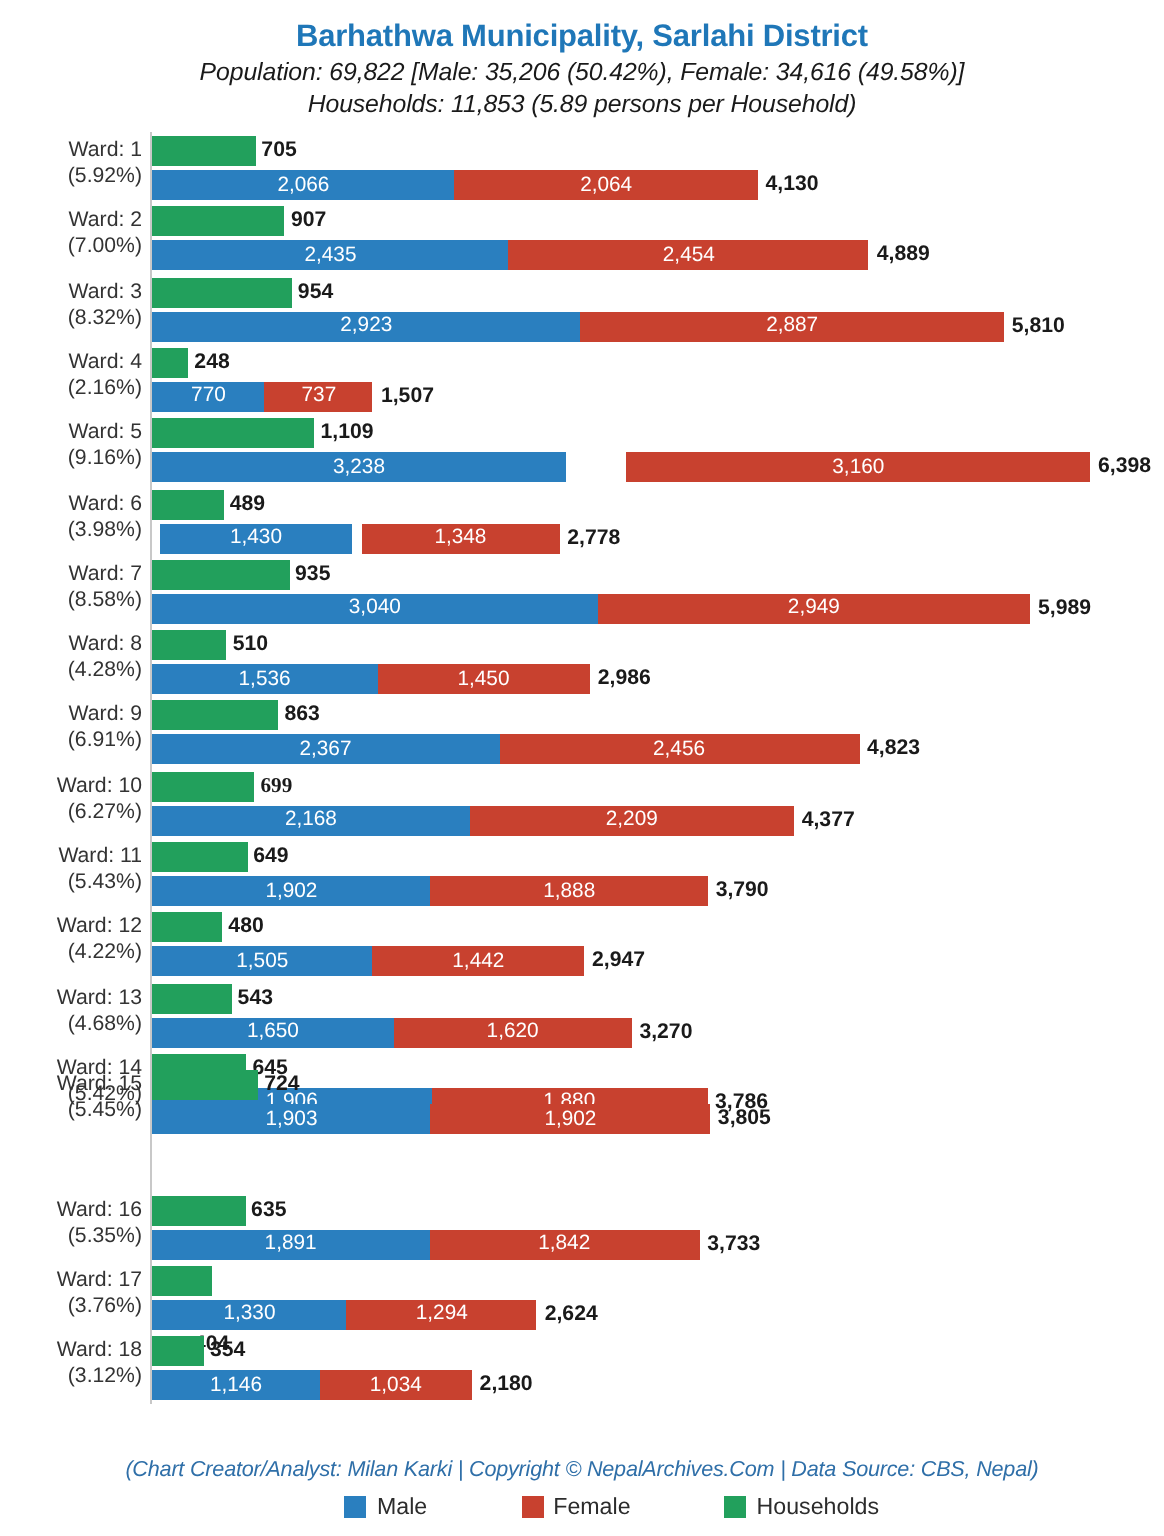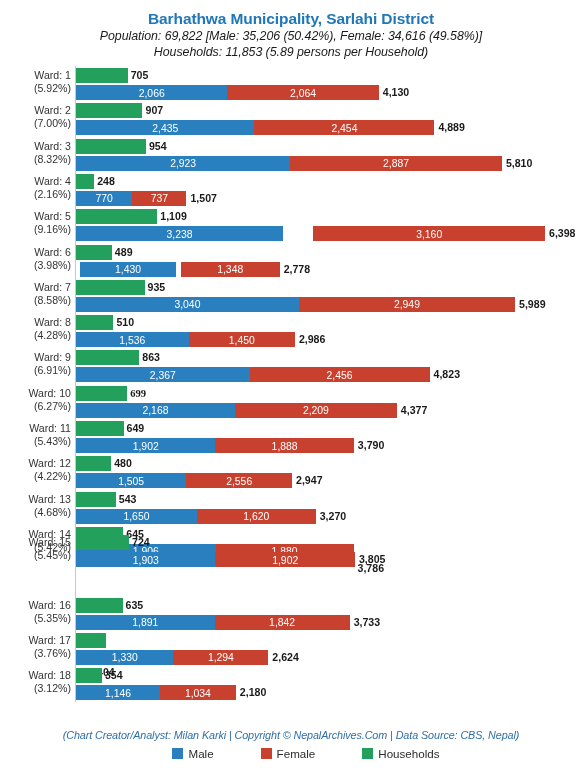--- a/index.html
+++ b/index.html
@@ -372,21 +372,21 @@
           <span class="lbl-ward">Ward: 12</span>
           <span class="lbl-pct">(4.22%)</span>
         </div>
         <div class="bars">
           <div class="bar bar-hh" style="left: 0px; width: 35.186px;"></div>
           <div class="outside-val hh-outside" style="left: 38.186px;">480</div>
           <div class="bar bar-male" style="left: 0px; width: 110.323px;">
             <span class="bar-val centered">1,505</span>
           </div>
           <div class="bar bar-female" style="left: 110.323px; width: 105.705px;">
-            <span class="bar-val centered">2,556</span>
+            <span class="bar-val centered">1,442</span>
           </div>
           <div class="outside-val total-outside" style="left: 220.027px;">2,947</div>
         </div>
       </div>
       <div class="row" style="top: 425.6px;">
         <div class="row-label">
           <span class="lbl-ward">Ward: 13</span>
           <span class="lbl-pct">(4.68%)</span>
         </div>
         <div class="bars">
@@ -408,21 +408,21 @@
         </div>
         <div class="bars">
           <div class="bar bar-hh" style="left: 0px; width: 47.2812px;"></div>
           <div class="outside-val hh-outside" style="left: 50.2812px;">645</div>
           <div class="bar bar-male" style="left: 0px; width: 139.718px;">
             <span class="bar-val centered">1,906</span>
           </div>
           <div class="bar bar-female" style="left: 139.718px; width: 137.812px;">
             <span class="bar-val centered">1,880</span>
           </div>
-          <div class="outside-val total-outside" style="left: 281.53px; margin-top: 17px;">3,786</div>
+          <div class="outside-val total-outside" style="left: 281.53px;">3,786</div>
         </div>
       </div>
       <div class="row" style="top: 469px;">
         <div class="row-label">
           <span class="lbl-ward">Ward: 15</span>
           <span class="lbl-pct">(5.45%)</span>
         </div>
         <div class="bars">
           <div class="bar bar-hh" style="left: 0px; width: 53.0722px;"></div>
           <div class="outside-val hh-outside" style="left: 56.0722px;">724</div>

